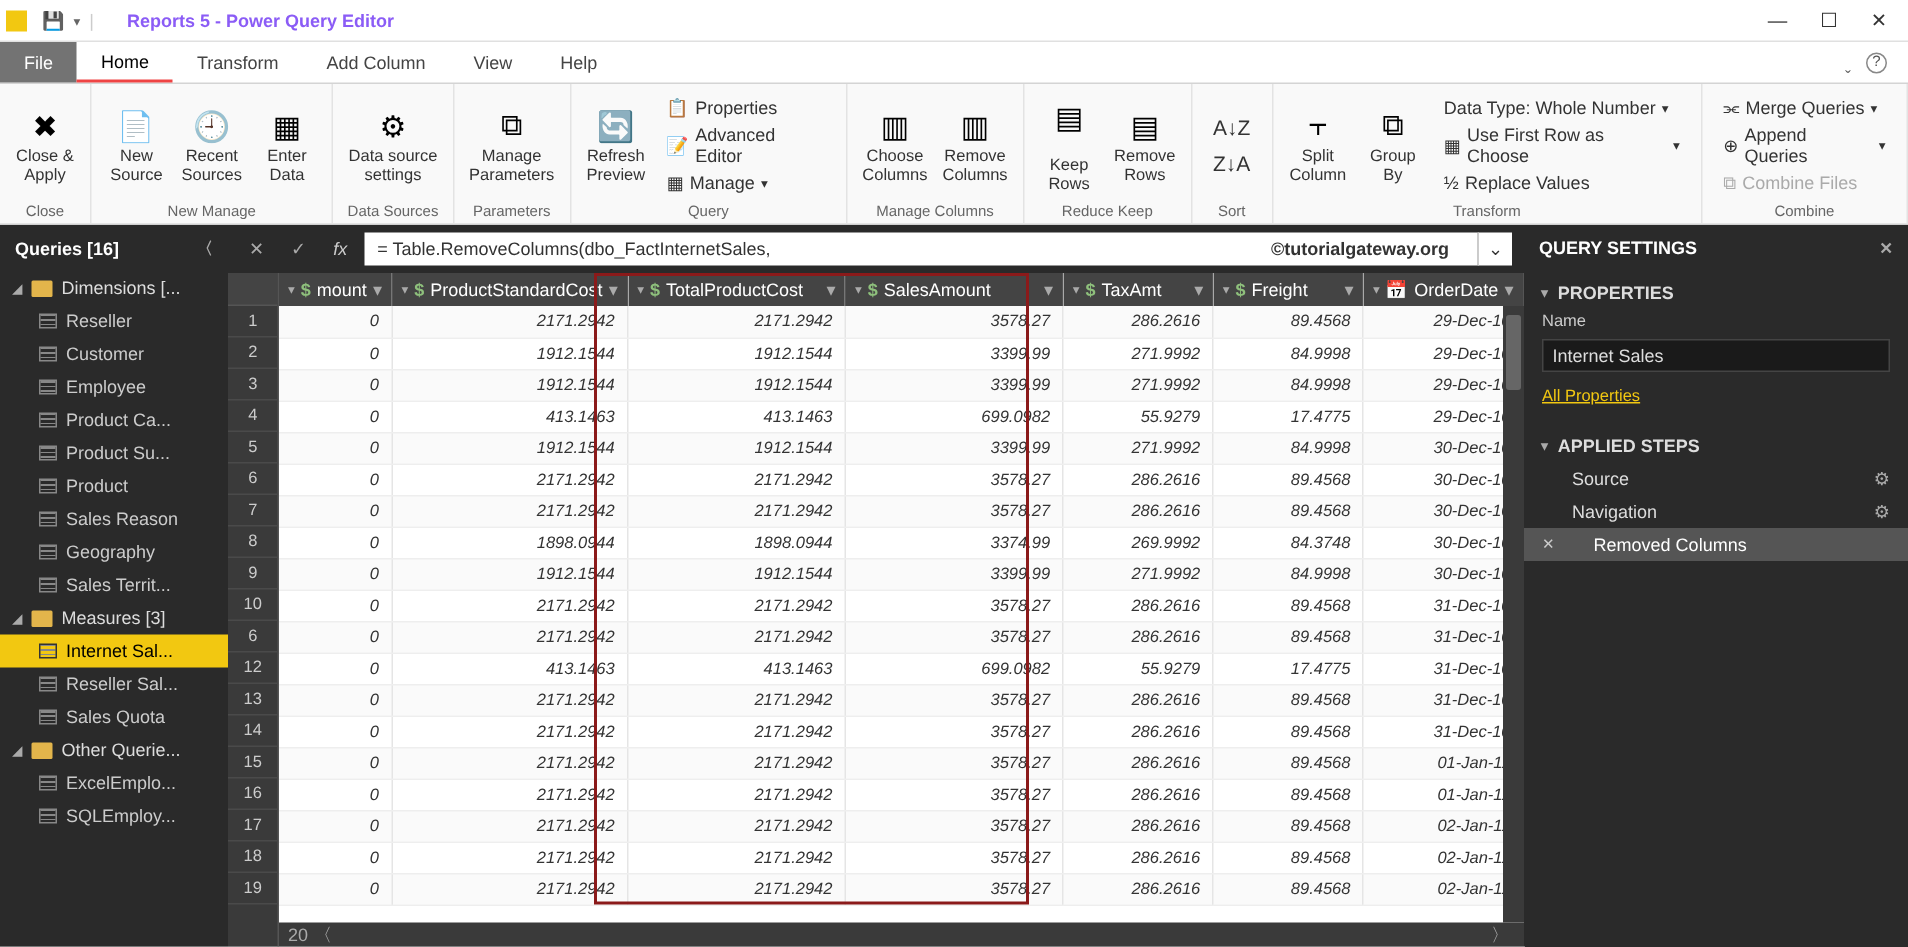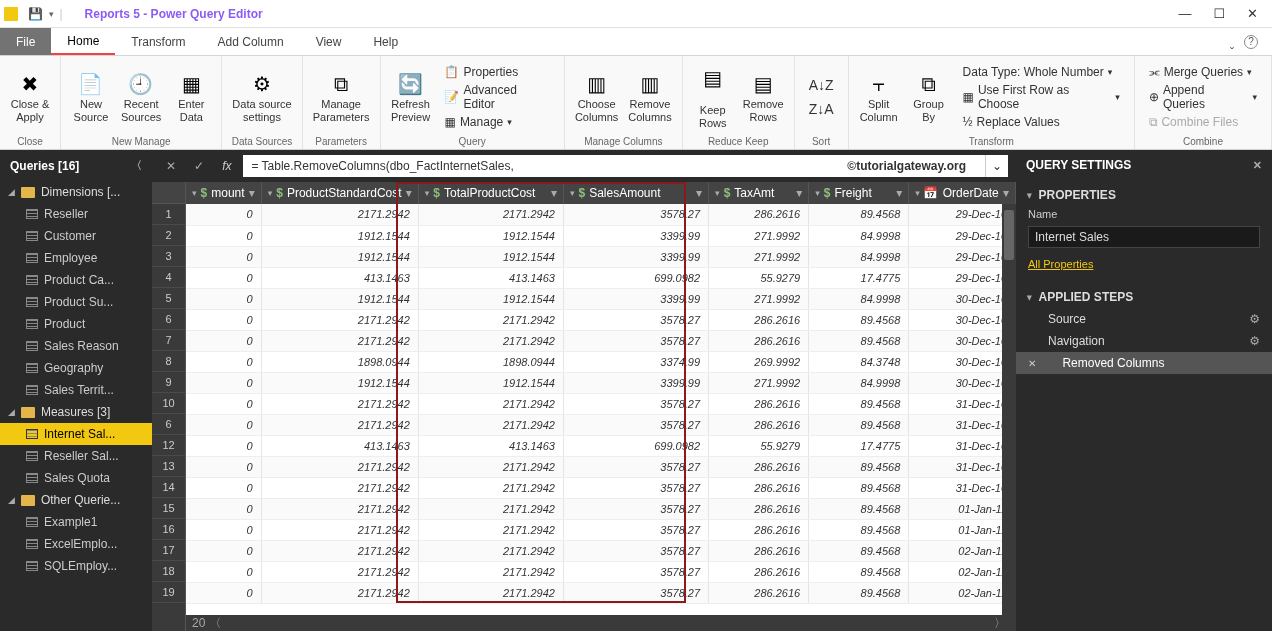--- a/index.html
+++ b/index.html
@@ -350,24 +350,20 @@
           <span>Reseller Sal...</span>
         </div>
         <div class="tree-item">
           <span class="tbl-ico"></span>
           <span>Sales Quota</span>
         </div>
         <div class="tree-folder">
           <span style="font-size:9px;color:#aaa;">◢</span>
           <span class="fld-ico"></span>
           <span>Other Querie...</span>
-        </div>
-        <div class="tree-item">
-          <span class="tbl-ico"></span>
-          <span>Example1</span>
         </div>
         <div class="tree-item">
           <span class="tbl-ico"></span>
           <span>ExcelEmplo...</span>
         </div>
         <div class="tree-item">
           <span class="tbl-ico"></span>
           <span>SQLEmploy...</span>
         </div>
       </div>

